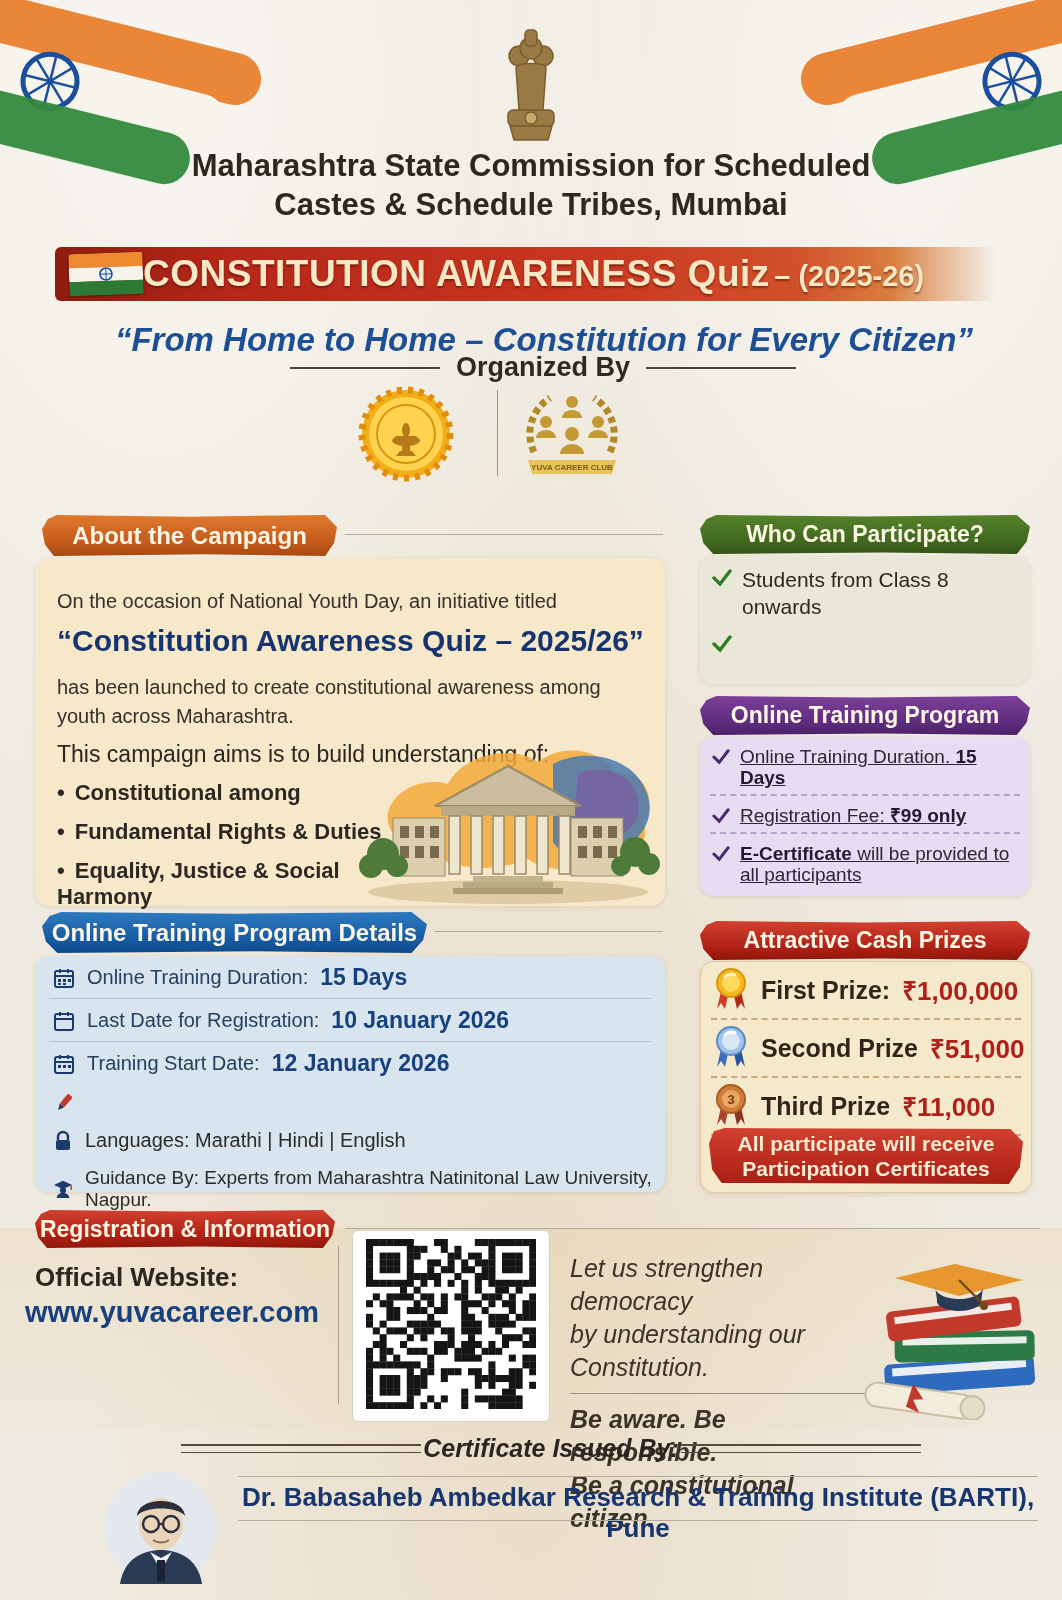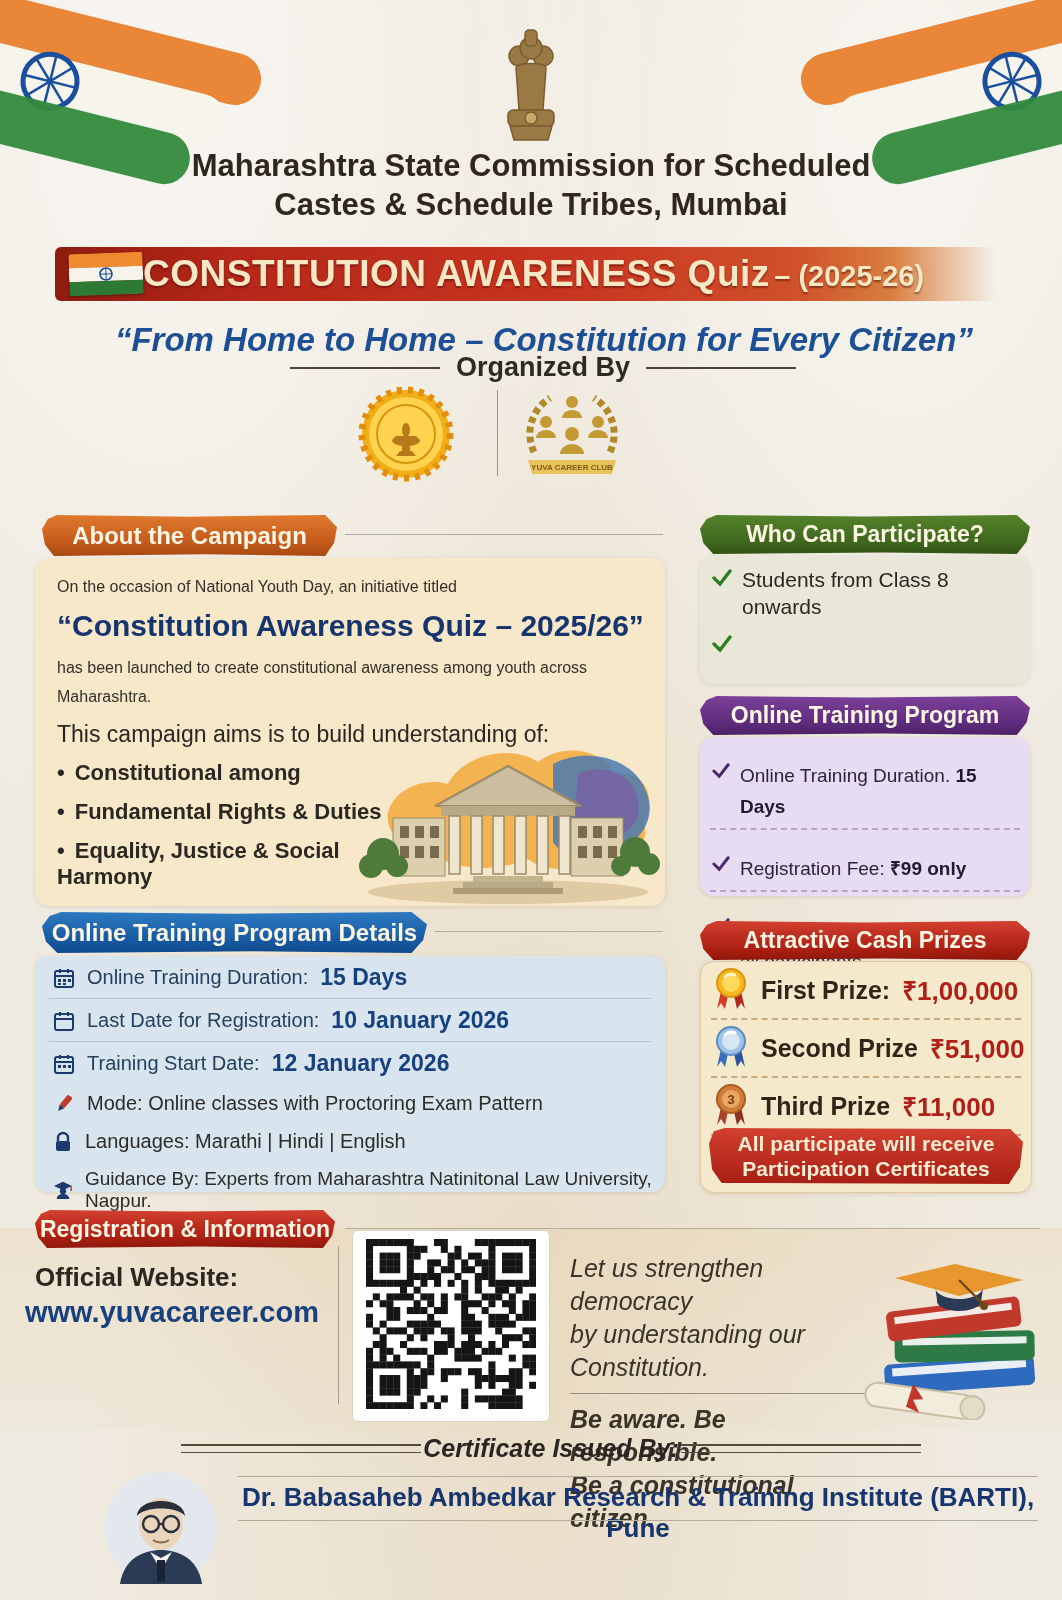--- a/index.html
+++ b/index.html
@@ -35,38 +35,38 @@
   .main-banner .btext .small{font-size:29px;font-weight:bold;}
   .tagline{left:13px;top:306px;width:100%;text-align:center;color:#1d4f94;font-size:33px;font-weight:bold;font-style:italic;margin-top:15px;}
   .orgby{left:0;top:352px;width:100%;display:flex;align-items:center;justify-content:center;gap:16px;padding-left:12px;}
   .orgby .l{width:150px;height:2px;background:#4d463c;}
   .orgby .t{font-size:27px;font-weight:bold;color:#2d2a24;}
   .logo-divider{left:497px;top:390px;width:1px;height:86px;background:#9a9488;}
   
   .card{border-radius:14px;box-shadow:0 1px 4px rgba(90,70,40,.15);}
   .about-card{left:35px;top:558px;width:630px;height:348px;background:#f7e8ca;}
   .about-card .pad{position:absolute;left:22px;top:14px;right:14px;color:#2c2822;}
-  .p-body{font-size:16px;color:#33302a;margin:0 0 6px 0;line-height:29px;}
+  .p-body{font-size:20px;color:#33302a;margin:15px 0 6px 0;line-height:29px;}
   .quiz-title{font-size:30px;font-weight:bold;color:#16356e;margin:8px 0 10px 0;}
   .aims-lead{font-size:23px;color:#2a2722;margin:10px 0 12px 0;}
   .aims li{font-size:22px;font-weight:bold;color:#2b2722;margin:0 0 13px 0;}
   .aims{list-style:none;padding:0;margin:0;width:330px;}
   .aims li::before{content:"•";margin-right:10px;color:#2b2722;}
   .illus{right:2px;bottom:0;width:310px;height:192px;}
   .details-card{left:35px;top:956px;width:630px;height:236px;background:#d9e5ee;}
   .drow{display:flex;align-items:center;gap:12px;padding:8px 0 7px 18px;}
   .drow .lab{font-size:20px;color:#24405e;}
   .drow .val{font-size:23px;font-weight:bold;color:#17417e;}
   .dsep{height:1px;background:#aec5d6;margin:0 14px;}
   .drow.small .lab{font-size:20px;color:#2b2b27;}
   .right-card{left:700px;width:330px;}
   .participate-card{top:556px;height:128px;background:#e9e8d8;}
   .prow{display:flex;gap:10px;padding:10px 10px 2px 12px;font-size:21px;color:#2b2822;line-height:27px;}
   .program-card{top:737px;height:159px;background:#e6ddf2;}
-  .ptrow{display:flex;gap:10px;padding:23px 8px 6px 12px;font-size:19px;color:#2e2438;line-height:31px;}
+  .ptrow{display:flex;gap:10px;padding:9px 8px 6px 12px;font-size:19px;color:#2e2438;line-height:21px;text-decoration:underline;}
   .ptrow b{color:#241a30;}
   .psep{border-top:2px dashed #b5a3cc;margin:0 10px;}
   .prizes-card{top:961px;height:230px;background:#f5e9cc;border:1px solid #e2c9a2;}
   .przrow{display:flex;align-items:center;gap:12px;padding:6px 6px 6px 12px;height:44px;}
   .przrow .lab{font-size:25px;font-weight:bold;color:#33241a;white-space:nowrap;}
   .przrow .amt{font-size:26px;font-weight:bold;color:#b02018;white-space:nowrap;}
   .przsep{border-top:2px dashed #c9ab7e;margin:0 10px;}
   .prz-note{position:absolute;left:8px;right:8px;bottom:8px;height:56px;border-radius:5px;
     background:linear-gradient(180deg,#d24030,#a81f14);clip-path:polygon(0% 28%,1.5% 6%,5% 0%,96% 2%,100% 25%,99% 70%,95.5% 100%,4% 98%,1% 74%);
     display:flex;flex-direction:column;align-items:center;justify-content:center;color:#f8ecd2;font-weight:bold;font-size:21px;line-height:25px;}
@@ -309,21 +309,20 @@
       <span class="lab">Training Start Date: </span>
       <span class="val">12 January 2026</span>
     </div>
     <div class="drow small">
       <svg width="22" height="22" viewBox="0 0 22 22">
           <g transform="rotate(40 11 11)">
             <rect x="8" y="1" width="6" height="13" rx="1.5" fill="#c0392b"></rect>
             <polygon points="8,14 14,14 11,20" fill="#2b3a55"></polygon>
           </g>
         </svg>
-      <span class="lab">Mode: Online classes with Proctoring Exam Pattern</span>
     </div>
     <div class="drow small">
       <svg width="20" height="22" viewBox="0 0 20 22">
           <path d="M5,10 V7 a5 5 0 0 1 10 0 V10" fill="none" stroke="#1d3a6e" stroke-width="2.4"></path>
           <rect x="3" y="10" width="14" height="10" rx="2" fill="#1d3a6e"></rect>
         </svg>
       <span class="lab">Languages: Marathi | Hindi | English</span>
     </div>
     <div class="drow small">
       <svg width="22" height="22" viewBox="0 0 22 22">

